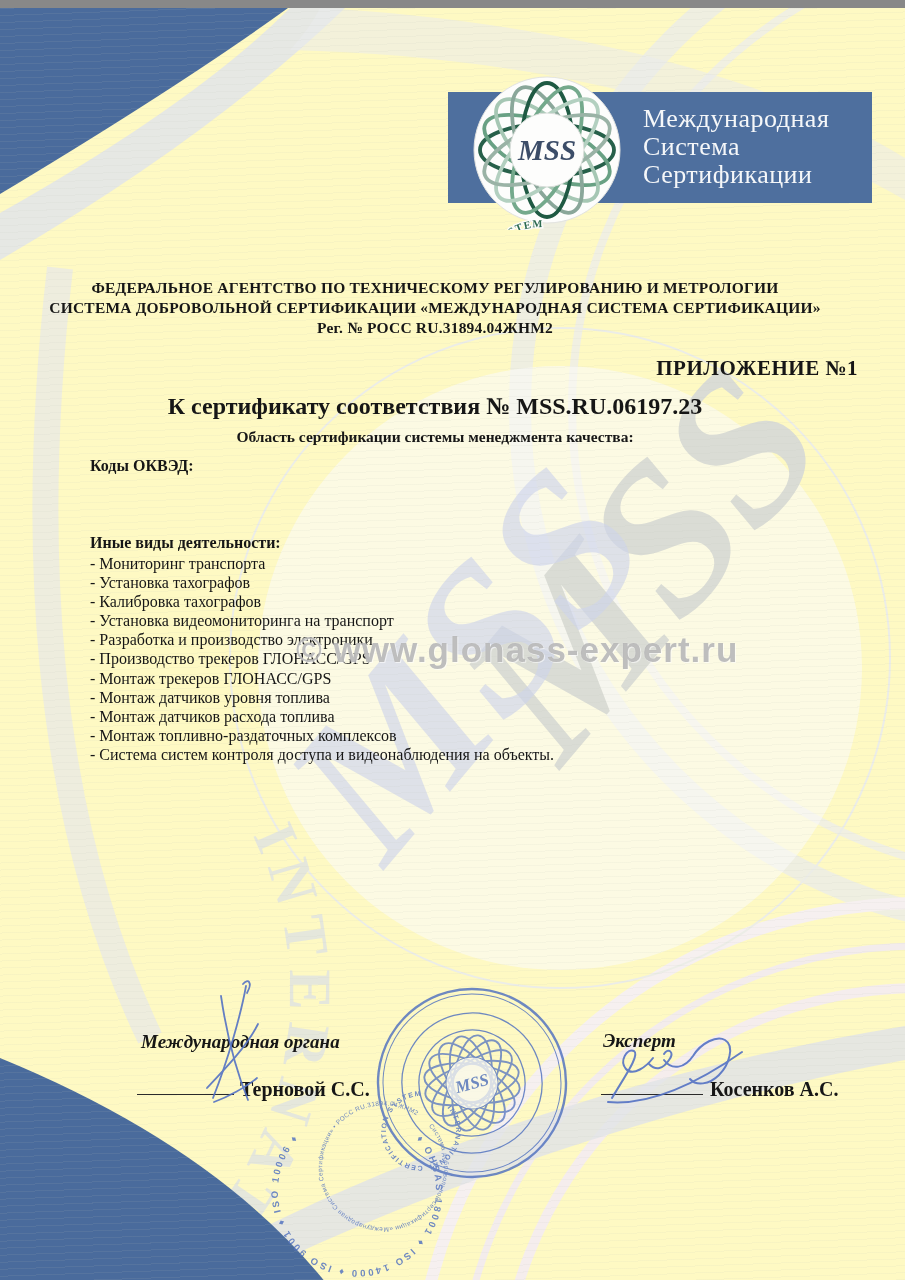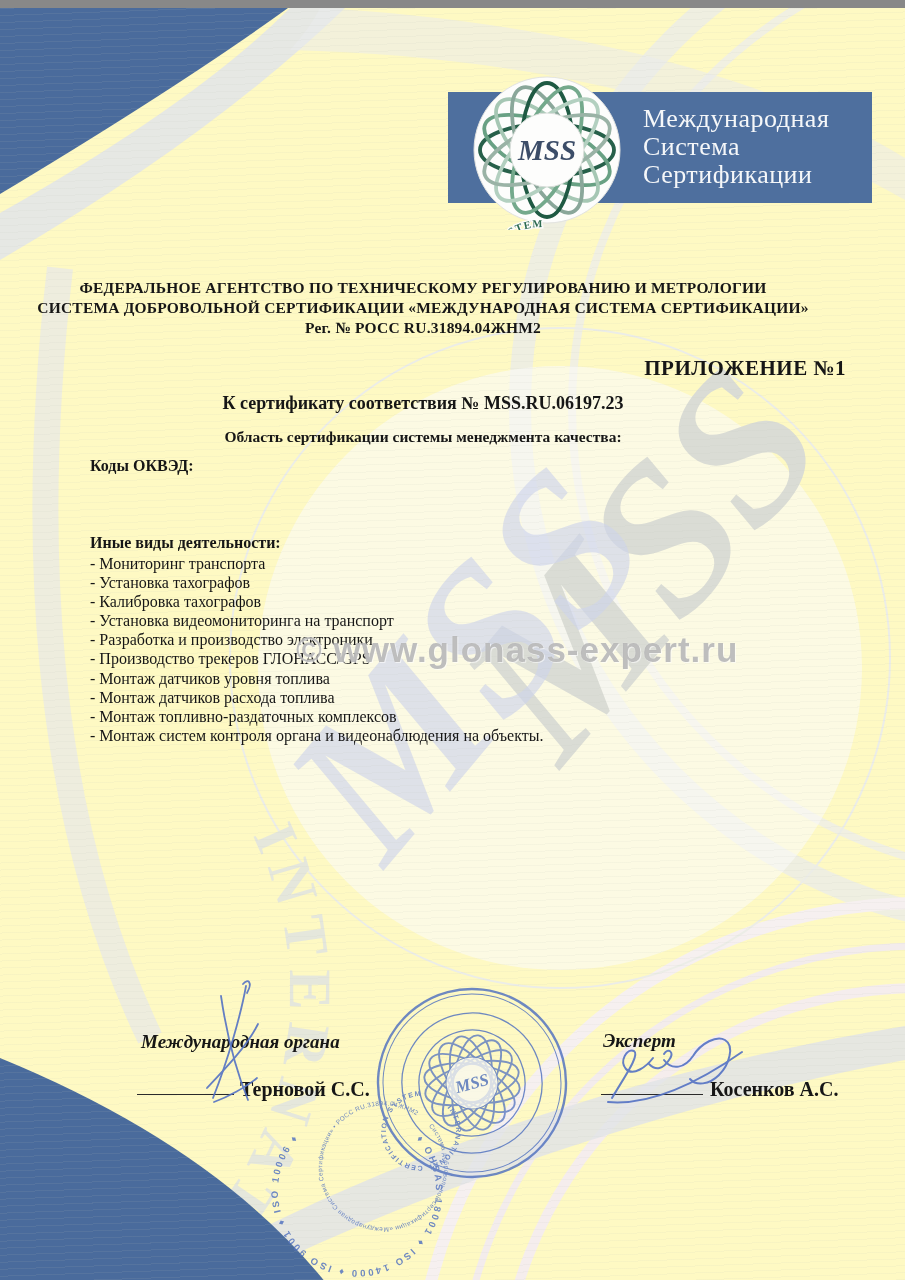--- a/index.html
+++ b/index.html
@@ -17,25 +17,25 @@
   .band{
     position:absolute;left:448px;top:84px;width:424px;height:111px;
     background:#4e6f9e;z-index:2;
   }
   .org-name{
     position:absolute;left:195px;top:13px;
     color:#f5f7f9;font-size:26px;line-height:28px;letter-spacing:0.5px;
   }
   svg.logo{position:absolute;left:467px;top:62px;z-index:3;}
   .txt{position:absolute;z-index:4;}
-  .center{left:0;width:846px;text-align:center;}
+  .center{left:12px;width:846px;text-align:center;}
   .b{font-weight:bold;}
   .agency{font-size:15.5px;font-weight:bold;letter-spacing:0.2px;}
   .doc-title{font-size:21px;font-weight:bold;letter-spacing:0.5px;text-align:right;}
-  .subtitle{font-size:18px;font-weight:bold;}
+  .subtitle{font-size:24px;font-weight:bold;}
   .scope{font-size:15.5px;font-weight:bold;}
   .bodytxt{font-size:16px;}
   .okved-par{left:90px;top:469px;width:730px;text-align:justify;line-height:20.5px;}
   .activities{left:90px;top:546px;line-height:19.1px;}
   .watermark{
     position:absolute;left:296px;top:622px;z-index:5;
     font-family:"Liberation Sans", sans-serif;font-size:35px;font-weight:bold;letter-spacing:1px;
     color:rgba(125,125,125,0.50);
     text-shadow:0 0 1px rgba(255,255,255,0.9), 1px 1px 0 rgba(255,255,255,0.55);
   }
@@ -125,24 +125,25 @@
   <div class="txt bodytxt b" style="left:90px;top:449px;">Коды ОКВЭД:</div>
 
   <div class="txt bodytxt b" style="left:90px;top:526px;">Иные виды деятельности:</div>
   <div class="txt bodytxt activities">
     <div>- Мониторинг транспорта</div>
     <div>- Установка тахографов</div>
     <div>- Калибровка тахографов</div>
     <div>- Установка видеомониторинга на транспорт</div>
     <div>- Разработка и производство электроники</div>
     <div>- Производство трекеров ГЛОНАСС/GPS</div>
+    <div>- Монтаж трекеров ГЛОНАСС/GPS</div>
     <div>- Монтаж датчиков уровня топлива</div>
     <div>- Монтаж датчиков расхода топлива</div>
     <div>- Монтаж топливно-раздаточных комплексов</div>
-    <div>- Монтаж систем контроля органа и видеонаблюдения на объекты.</div>
+    <div>- Система систем контроля доступа и видеонаблюдения на объекты.</div>
   </div>
 
   <div class="watermark">© www.glonass-expert.ru</div>
 
   <div class="sig-role" style="left:141px;top:1023px;">Международная органа</div>
   <div class="sig-line" style="left:137px;top:1086px;width:97px;"></div>
   <div class="sig-name" style="left:240px;top:1070px;">Терновой С.С.</div>
 
   <div class="sig-role" style="left:603px;top:1022px;">Эксперт</div>
   <div class="sig-line" style="left:601px;top:1086px;width:102px;"></div>

